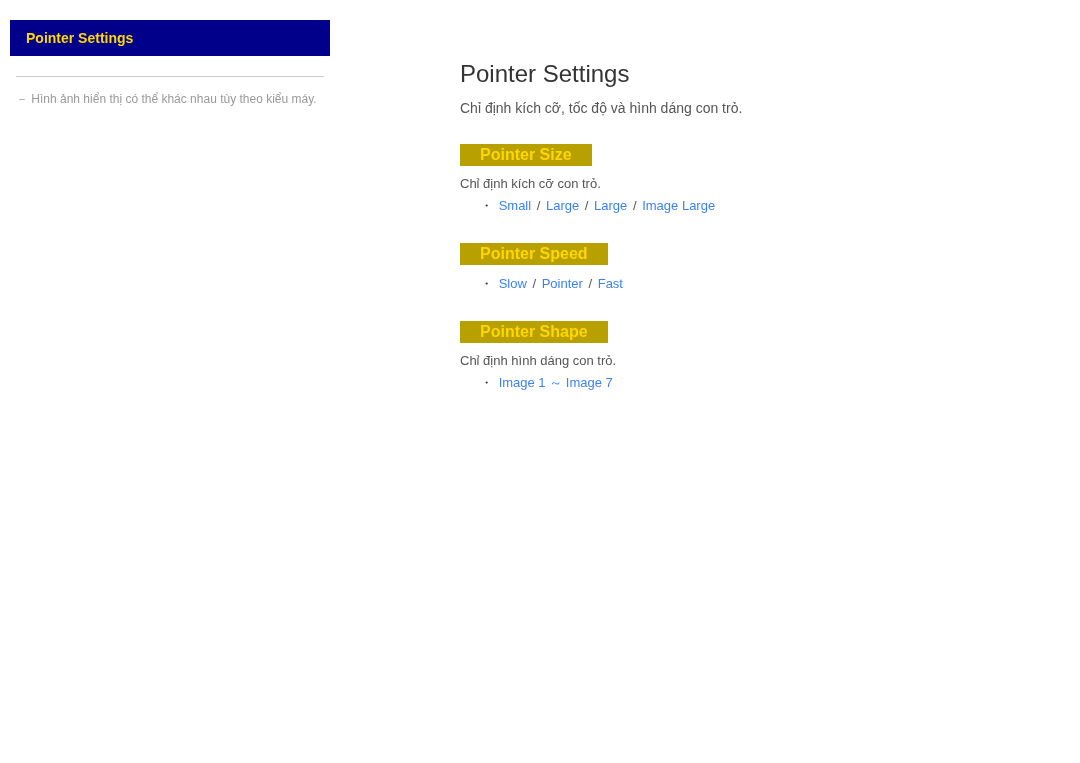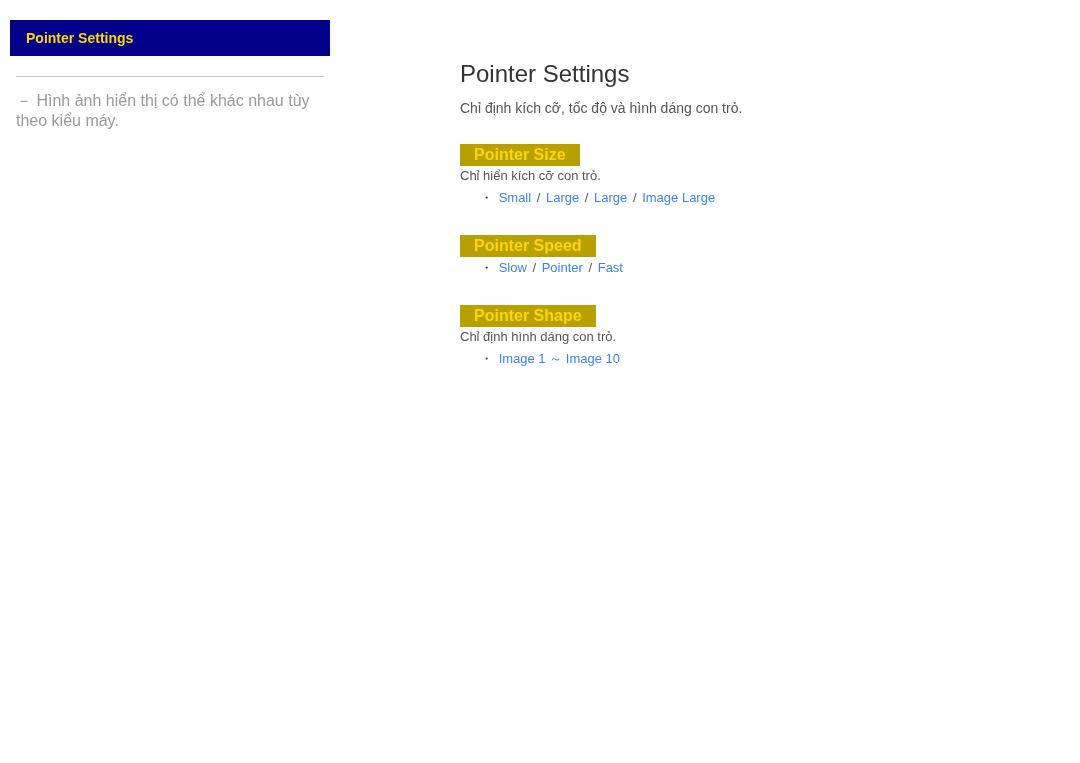--- a/index.html
+++ b/index.html
@@ -41,21 +41,21 @@
     }
 
     .sidebar-divider {
       border: none;
       border-top: 1px solid #cccccc;
       margin: 20px 16px 10px 16px;
     }
 
     .sidebar-note {
       color: #999999;
-      font-size: 16px;
+      font-size: 12px;
       padding: 4px 16px;
     }
 
     .main-content {
       flex: 1;
       padding: 60px 40px 40px 120px;
     }
 
     .page-title {
       font-size: 24px;
@@ -73,22 +73,22 @@
     .section {
       margin-bottom: 28px;
     }
 
     .section-heading {
       display: inline-block;
       background-color: #B8A000;
       color: #FFD700;
       font-size: 16px;
       font-weight: bold;
-      padding: 2px 14px;
-      margin-bottom: 2px;
+      padding: 2px 20px;
+      margin-bottom: 10px;
     }
 
     .section-desc {
       font-size: 13px;
       color: #555555;
       margin-bottom: 6px;
     }
 
     .section-options {
       font-size: 13px;
@@ -121,21 +121,21 @@
     <hr class="sidebar-divider">
     <div class="sidebar-note">－ Hình ảnh hiển thị có thể khác nhau tùy theo kiểu máy.</div>
   </div>
 
   <div class="main-content">
     <h1 class="page-title">Pointer Settings</h1>
     <p class="page-description">Chỉ định kích cỡ, tốc độ và hình dáng con trỏ.</p>
 
     <div class="section">
       <div class="section-heading">Pointer Size</div>
-      <p class="section-desc">Chỉ hiển kích cỡ con trỏ.</p>
+      <p class="section-desc">Chỉ định kích cỡ con trỏ.</p>
       <ul class="section-options">
         <li>
           <a class="option-link" href="#">Small</a><span class="option-separator"> / </span><a class="option-link" href="#">Large</a><span class="option-separator"> / </span><a class="option-link" href="#">Large</a><span class="option-separator"> / </span><a class="option-link" href="#">Image Large</a>
         </li>
       </ul>
     </div>
 
     <div class="section">
       <div class="section-heading">Pointer Speed</div>
       <ul class="section-options">
@@ -143,18 +143,18 @@
           <a class="option-link" href="#">Slow</a><span class="option-separator"> / </span><a class="option-link" href="#">Pointer</a><span class="option-separator"> / </span><a class="option-link" href="#">Fast</a>
         </li>
       </ul>
     </div>
 
     <div class="section">
       <div class="section-heading">Pointer Shape</div>
       <p class="section-desc">Chỉ định hình dáng con trỏ.</p>
       <ul class="section-options">
         <li>
-          <a class="option-link" href="#">Image 1 ～ Image 10</a>
+          <a class="option-link" href="#">Image 1 ～ Image 7</a>
         </li>
       </ul>
     </div>
   </div>
 </div>
 
 </body></html>

